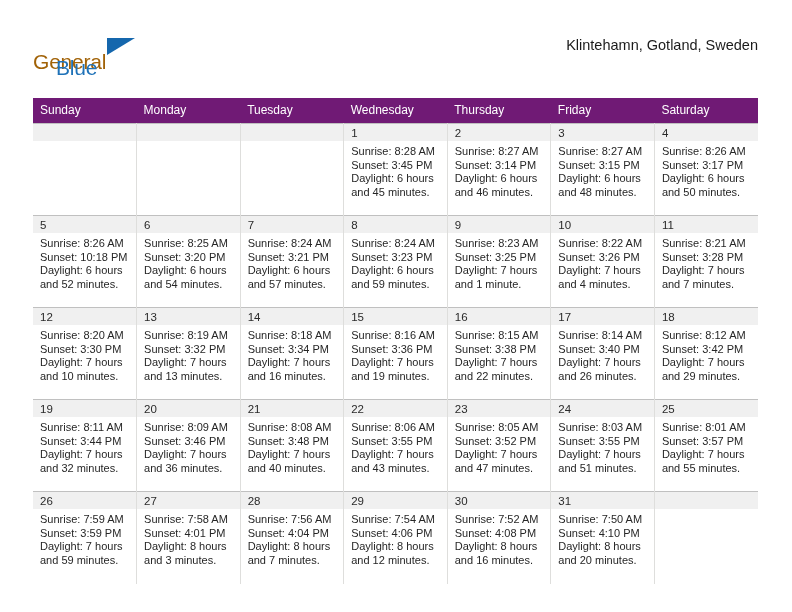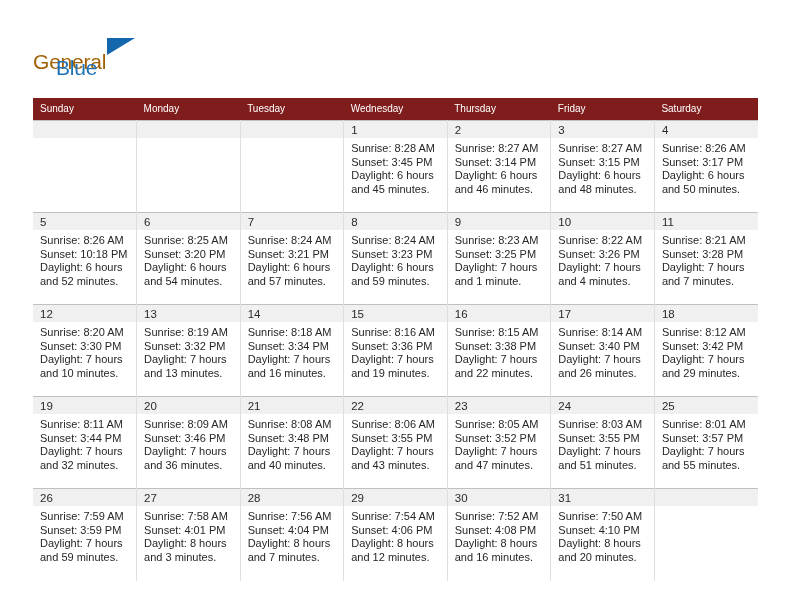--- a/index.html
+++ b/index.html
@@ -83,23 +83,23 @@
   }
 
   
   .cal {
     margin: 0 34px 0 33px;
     width: 725px;
     border-collapse: collapse;
     table-layout: fixed;
   }
   .cal th {
-    background: #7f1d1d;
+    background: #701a75;
     color: #ffffff;
-    font-size: 10px;
+    font-size: 12px;
     font-weight: normal;
     text-align: left;
     padding: 5px 0 6px 7px;
     height: 20px;
     box-sizing: border-box;
     border: none;
   }
   .cal td {
     vertical-align: top;
     padding: 0;
@@ -137,20 +137,21 @@
 
   <div class="top">
 
     <div class="brand">
       <span class="brand-general">General</span>
       <span class="brand-tri"></span>
       <span class="brand-blue">Blue</span>
     </div>
 
     <div class="titles">
+      <div class="cal-sub">Klintehamn, Gotland, Sweden</div>
     </div>
 
   </div>
 
   <table class="cal">
     <thead>
       <tr id="hdr-row">
           <th>Sunday</th>
           <th>Monday</th>
           <th>Tuesday</th>

